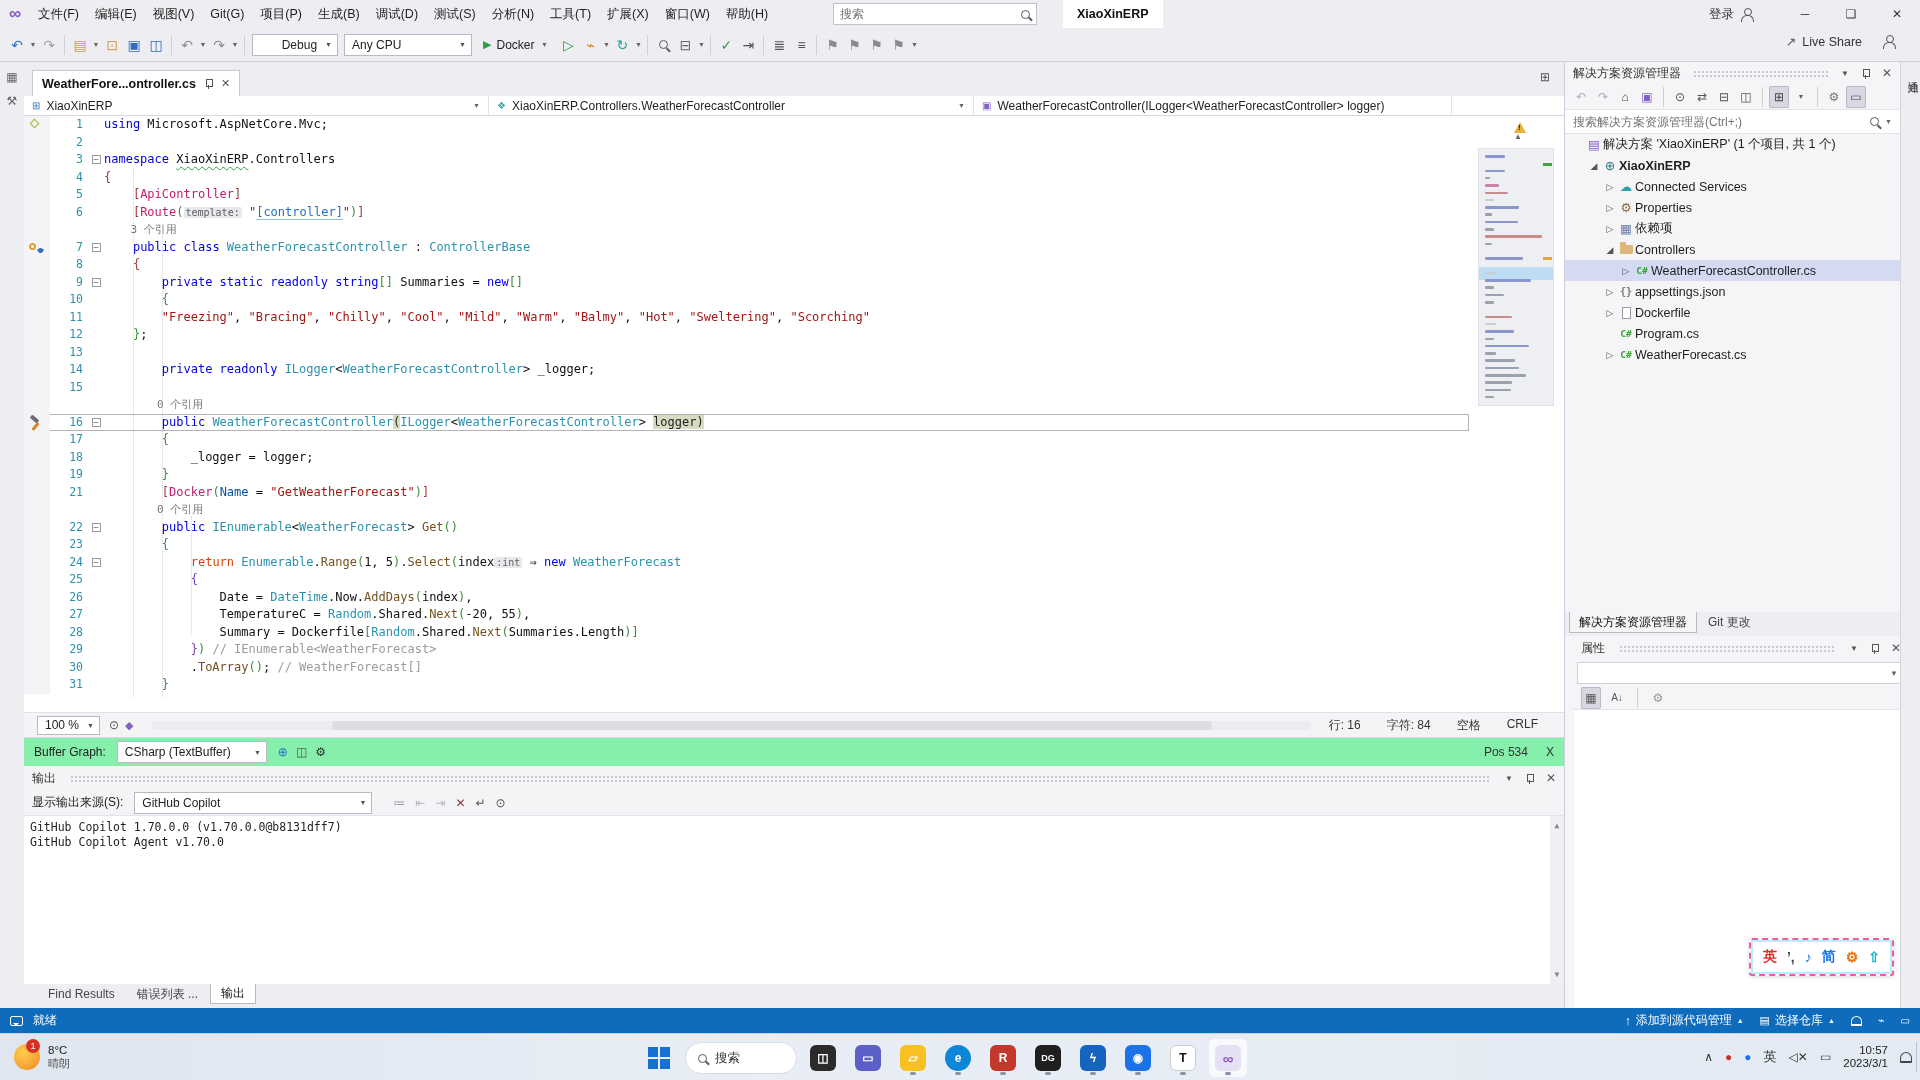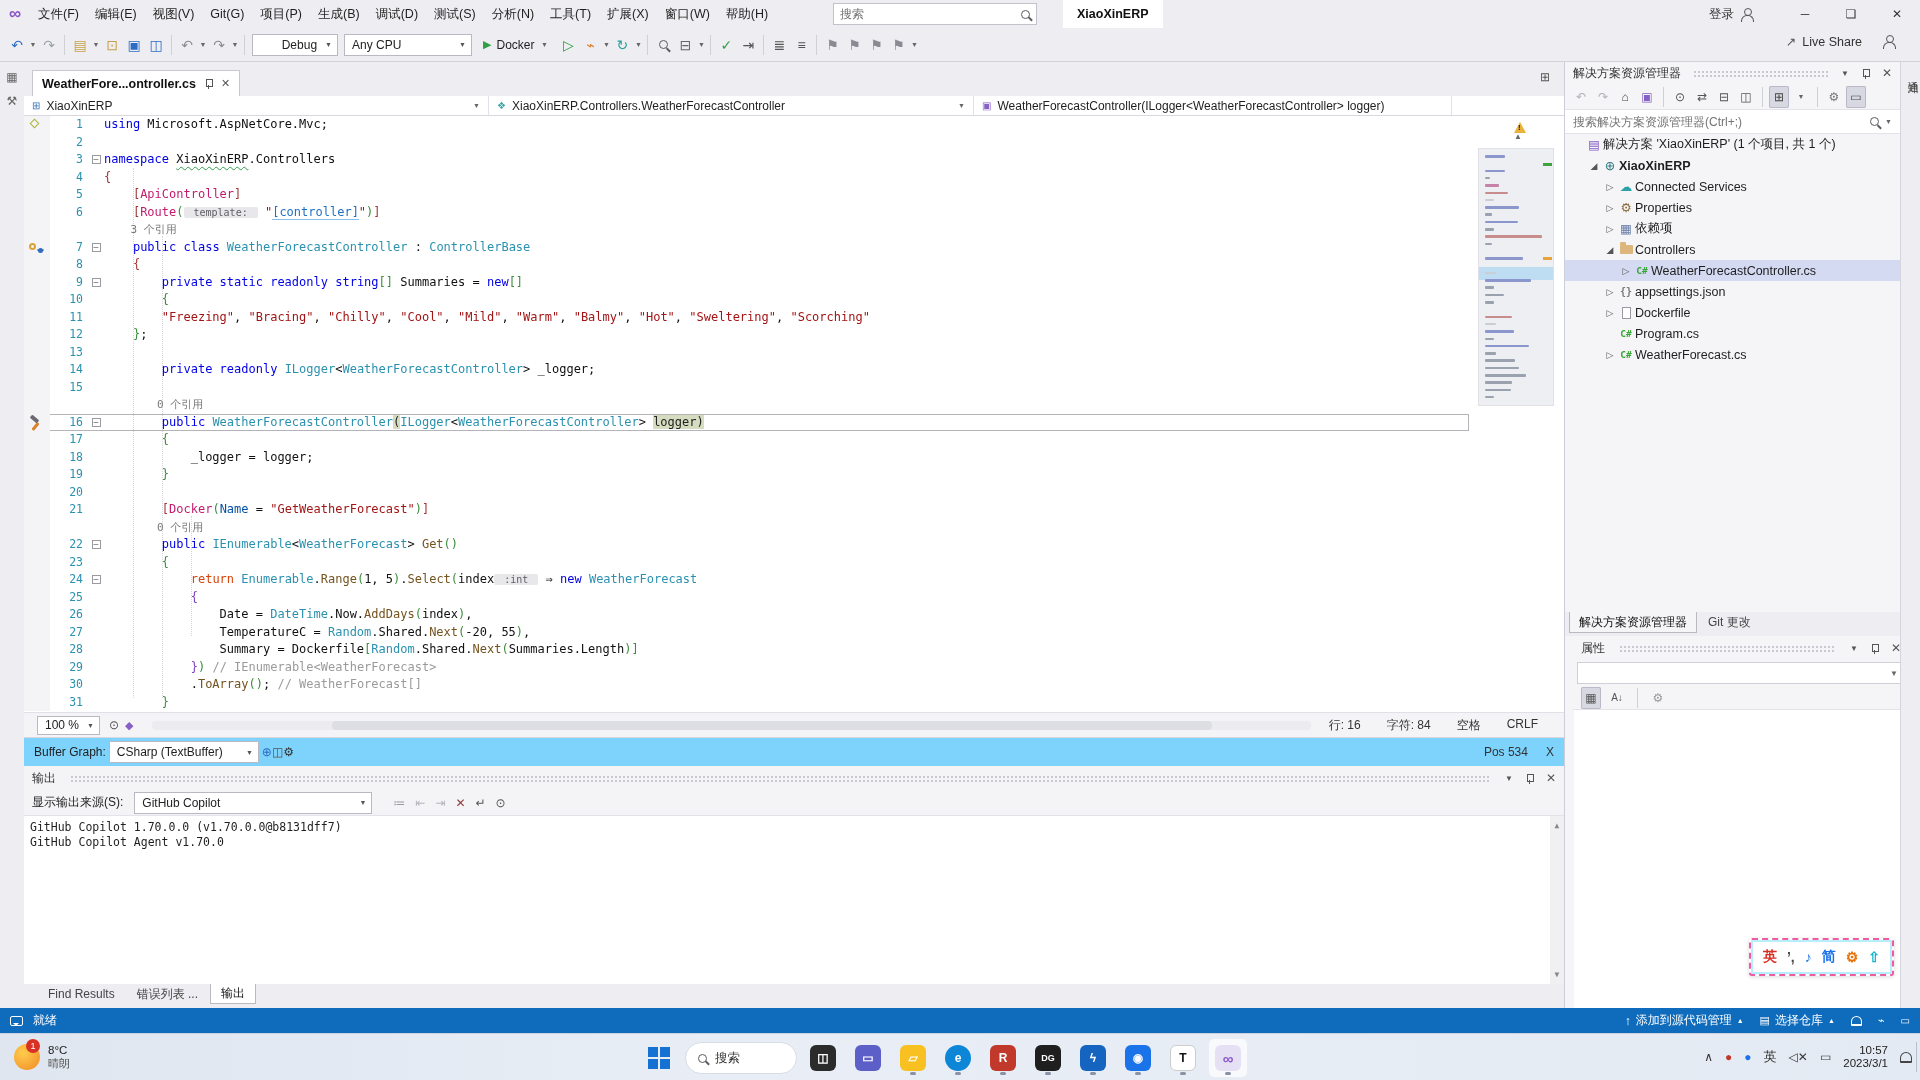--- a/index.html
+++ b/index.html
@@ -77,21 +77,21 @@
   .cmargin{width:26px;background:#F4F4F7;position:relative;flex:none;}
   .clnum{width:38px;text-align:right;padding-right:5px;color:#2B91AF;flex:none;font-size:11.5px;}
   .cfold{width:16px;flex:none;display:flex;align-items:center;justify-content:center;}
   .foldbox{width:9px;height:9px;border:1px solid #9a9aa0;background:#fff;font-size:8px;line-height:7px;text-align:center;color:#555;}
   .ctext{white-space:pre;}
   .s-kw{color:#0000E6;}.s-pl{color:#111;}.s-pl2{color:#0451A5;}
   .s-type{color:#2B91AF;}.s-str{color:#A31515;}.s-attr{color:#C21D6E;}
   .s-method{color:#74531F;}.s-ctrl{color:#D7450C;}.s-ghost{color:#9B9B9B;}
   .s-brr{color:#A33636;}.s-brg{color:#3C8E3C;}.s-brp{color:#7C3FBF;}
   .s-hl{color:#222;background:#D5DCC0;}
-  .s-hint{color:#5f5f66;background:#e8e8ea;border-radius:2px;font-size:10px;padding:0 10px;}
+  .s-hint{color:#5f5f66;background:#e8e8ea;border-radius:2px;font-size:10px;padding:0 2px;}
   .s-route{color:#1F6FC5;border-bottom:1px solid #86C0EA;}
   .s-sq{color:#111;text-decoration:underline wavy #2E9E4A 1px;text-underline-offset:3px;}
   .s-lens{color:#787878;font-size:11px;}
   .lensrow .ctext{font-size:11px;color:#787878;}
   .guide{position:absolute;top:52px;height:530px;border-left:1px dotted #D4D4DA;}
   .mi-event{position:absolute;left:7px;top:4px;width:7px;height:7px;border:1.5px solid #A7B437;transform:rotate(45deg);}
   .mi-key{position:absolute;left:5px;top:4px;width:7px;height:7px;border:2px solid #D9A33C;border-radius:50%;}
   .mi-key::after{content:'';position:absolute;left:6px;top:4px;width:7px;height:2px;background:#D9A33C;}
   .mi-key2{position:absolute;left:14px;top:9px;width:5px;height:5px;background:#2D6BC4;border-radius:50%;}
   .mi-hammer{position:absolute;left:5px;top:3px;width:12px;height:12px;}
@@ -102,21 +102,21 @@
   .mapbar{position:absolute;height:2.5px;border-radius:1px;}
   .mapmark{position:absolute;right:1px;width:9px;height:3px;}
   .mapcaret{position:absolute;right:42px;top:16px;font-size:8px;color:#666;}
   .code-warn{position:absolute;right:38px;top:6px;}
 
   
   .editor-bottom{position:absolute;left:0;top:650px;width:1540px;height:25px;background:#F4F4F7;border-top:1px solid #E0E0E6;display:flex;align-items:center;padding:0 10px;gap:6px;}
   .hscroll{flex:1;height:9px;background:#ECECF0;border-radius:4px;position:relative;margin:0 12px;}
   .hthumb{position:absolute;left:180px;width:880px;top:0;height:9px;background:#DDDEE3;border-radius:4px;}
   .doc-info{display:flex;gap:26px;color:#333;font-size:12px;padding-right:16px;}
-  .buffer-graph{position:absolute;left:0;top:675px;width:1540px;height:29px;background:#7dd3fc;border-top:1px solid #D8D8DE;display:flex;align-items:center;padding:0 10px;font-size:12px;color:#222;}
+  .buffer-graph{position:absolute;left:0;top:675px;width:1540px;height:29px;background:#86efac;border-top:1px solid #D8D8DE;display:flex;align-items:center;padding:0 10px;gap:8px;font-size:12px;color:#222;}
   .bg-right{margin-left:auto;display:flex;align-items:center;gap:18px;color:#333;}
 
   
   .output{position:absolute;left:0;top:704px;width:1540px;height:242px;background:#F4F4F7;}
   .pane-title{height:24px;display:flex;align-items:center;padding:0 8px;gap:10px;font-size:12px;color:#333;}
   .grip{flex:1;height:7px;background-image:radial-gradient(#C9C9D2 1px,transparent 1px);background-size:4px 4px;margin:0 4px;}
   .pane-ctrl{display:flex;align-items:center;gap:12px;color:#555;}
   .output-tools{height:26px;display:flex;align-items:center;padding:0 8px;gap:8px;border-bottom:1px solid #E3E3E9;font-size:12px;color:#222;}
   .ot-icons{display:flex;align-items:center;gap:10px;margin-left:10px;color:#8a8a93;font-size:12px;}
   .output-body{position:relative;height:168px;background:#fff;font-family:"DejaVu Sans Mono",monospace;font-size:11.5px;color:#1e1e1e;padding:4px 20px 0 6px;line-height:15px;}
@@ -448,26 +448,20 @@
               <span class="ctext"><span class="s-pl">            _logger = logger;</span></span>
             </div>
             <div class="crow">
               <span class="cmargin"></span>
               <span class="clnum">19</span>
               <span class="cfold"></span>
               <span class="ctext"><span class="s-pl">        </span><span class="s-brg">}</span></span>
             </div>
             <div class="crow">
               <span class="cmargin"></span>
-              <span class="clnum">20</span>
-              <span class="cfold"></span>
-              <span class="ctext"></span>
-            </div>
-            <div class="crow">
-              <span class="cmargin"></span>
               <span class="clnum">21</span>
               <span class="cfold"></span>
               <span class="ctext"><span class="s-pl">        </span><span class="s-brr">[</span><span class="s-attr">Docker</span><span class="s-brg">(</span><span class="s-pl2">Name</span><span class="s-pl"> = </span><span class="s-str">"GetWeatherForecast"</span><span class="s-brg">)</span><span class="s-brr">]</span></span>
             </div>
             <div class="crow lensrow">
               <span class="cmargin"></span>
               <span class="clnum"></span>
               <span class="cfold"></span>
               <span class="ctext"><span class="s-lens">        0 个引用</span></span>
             </div>

